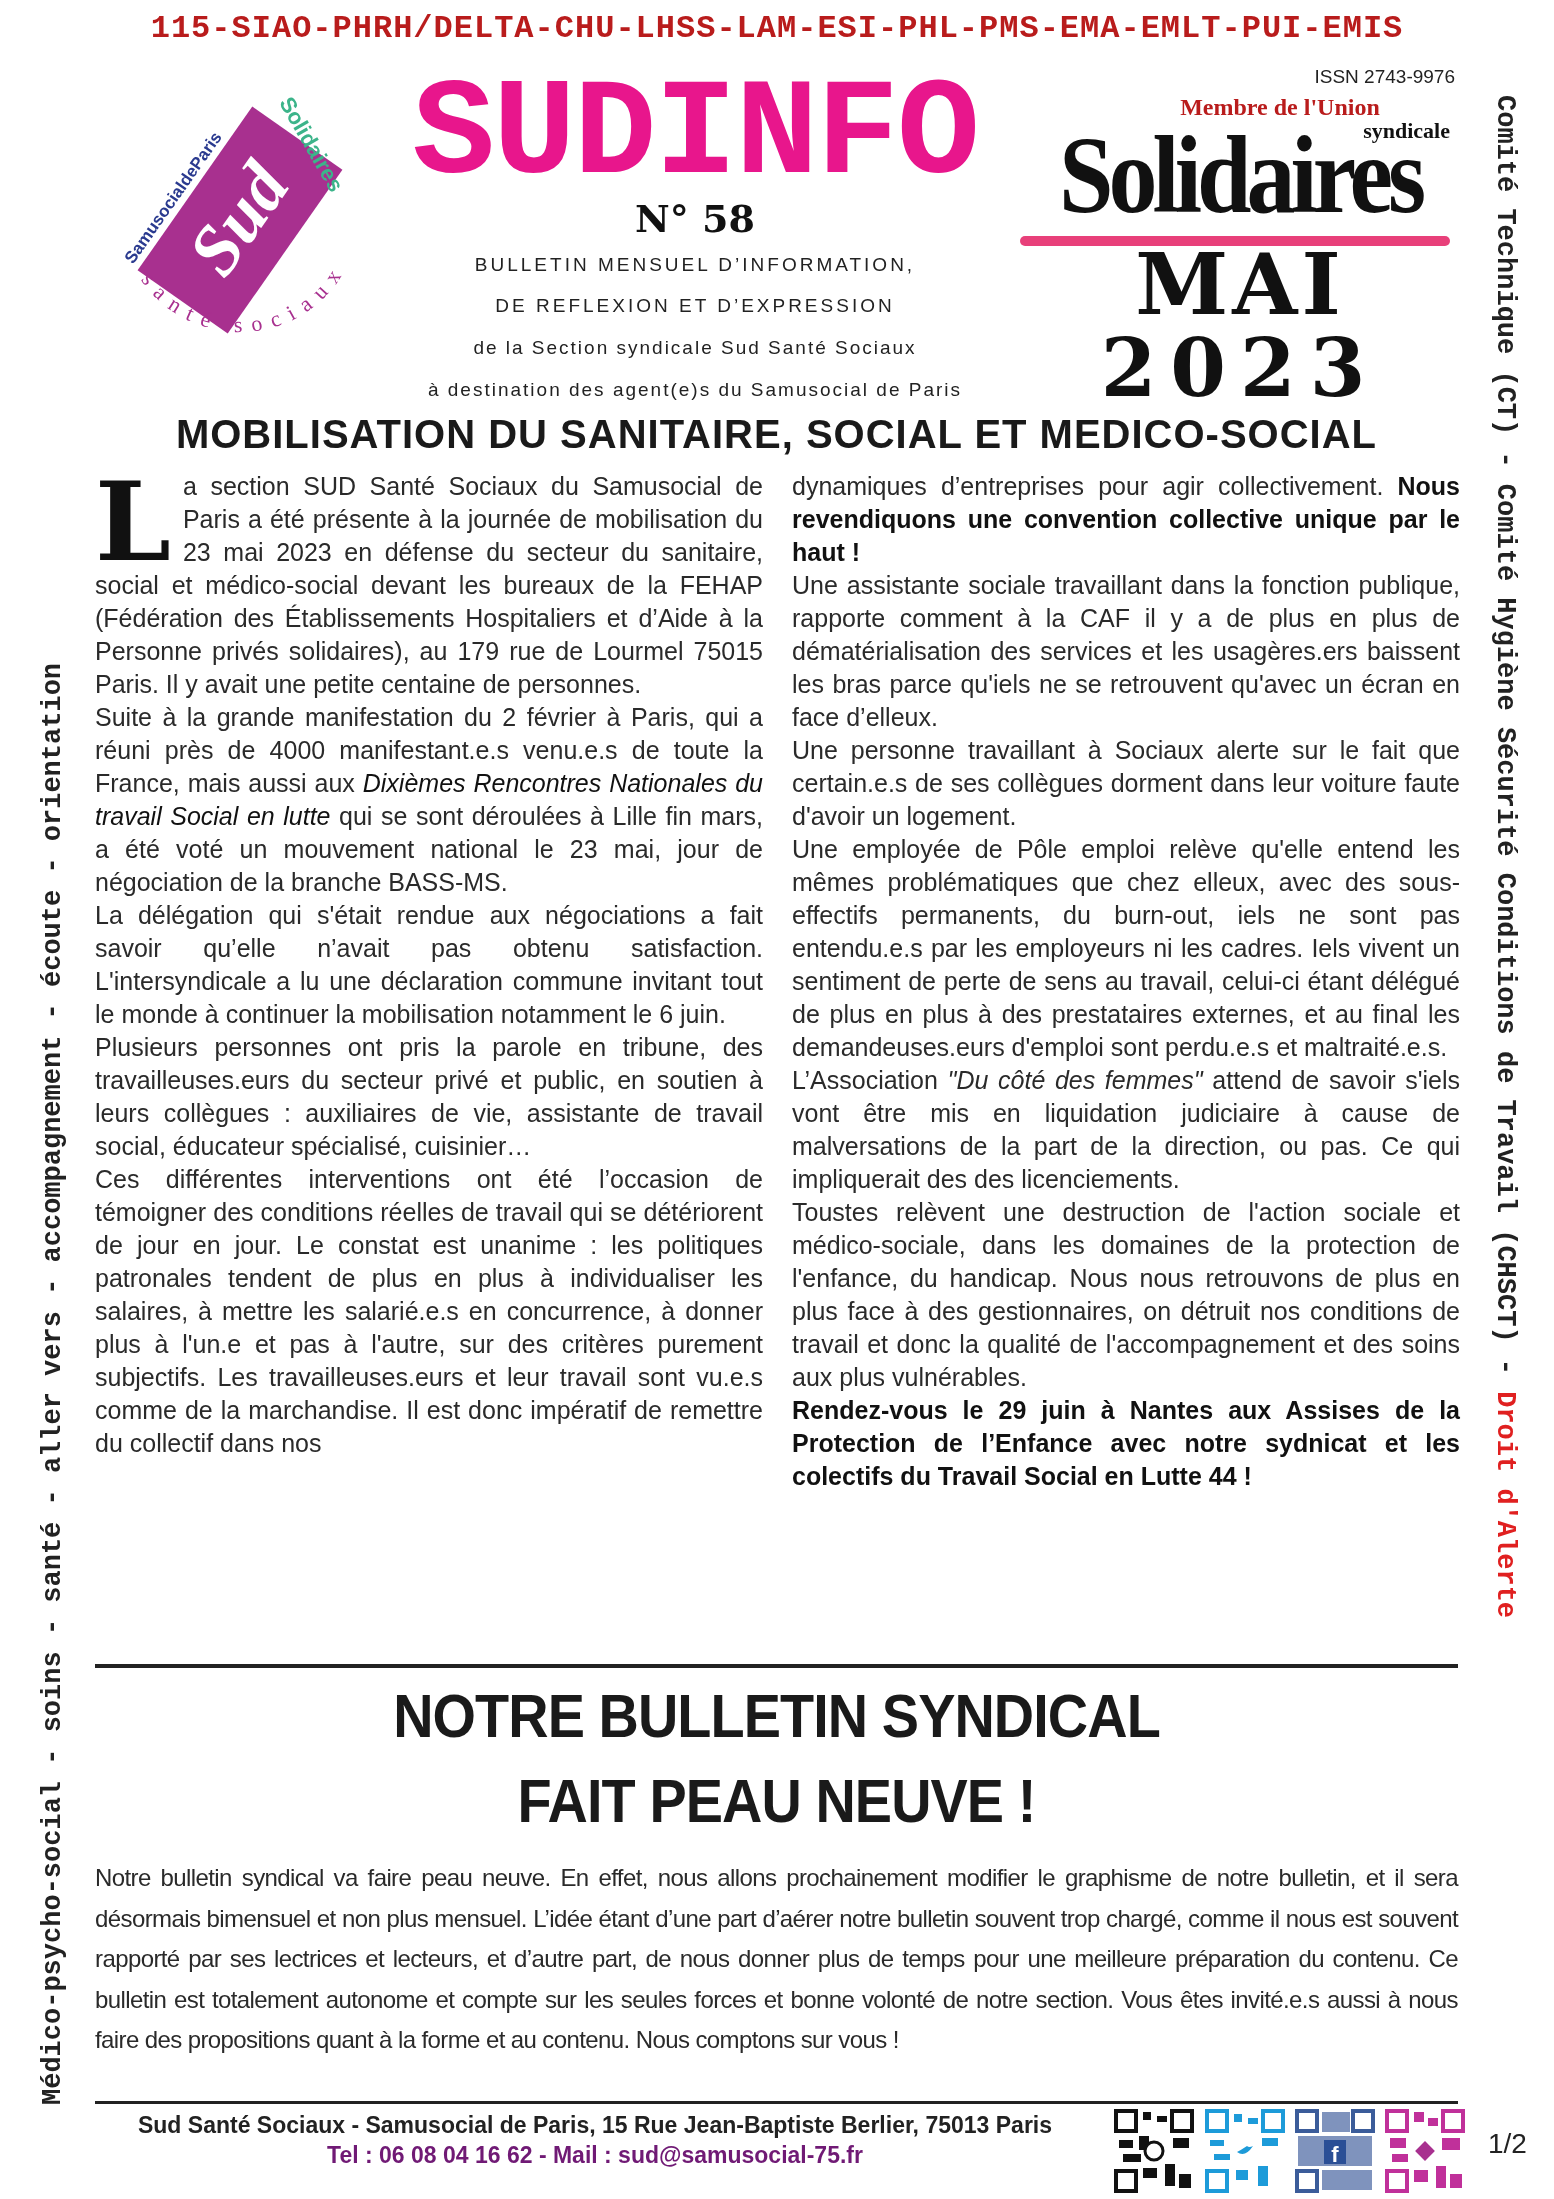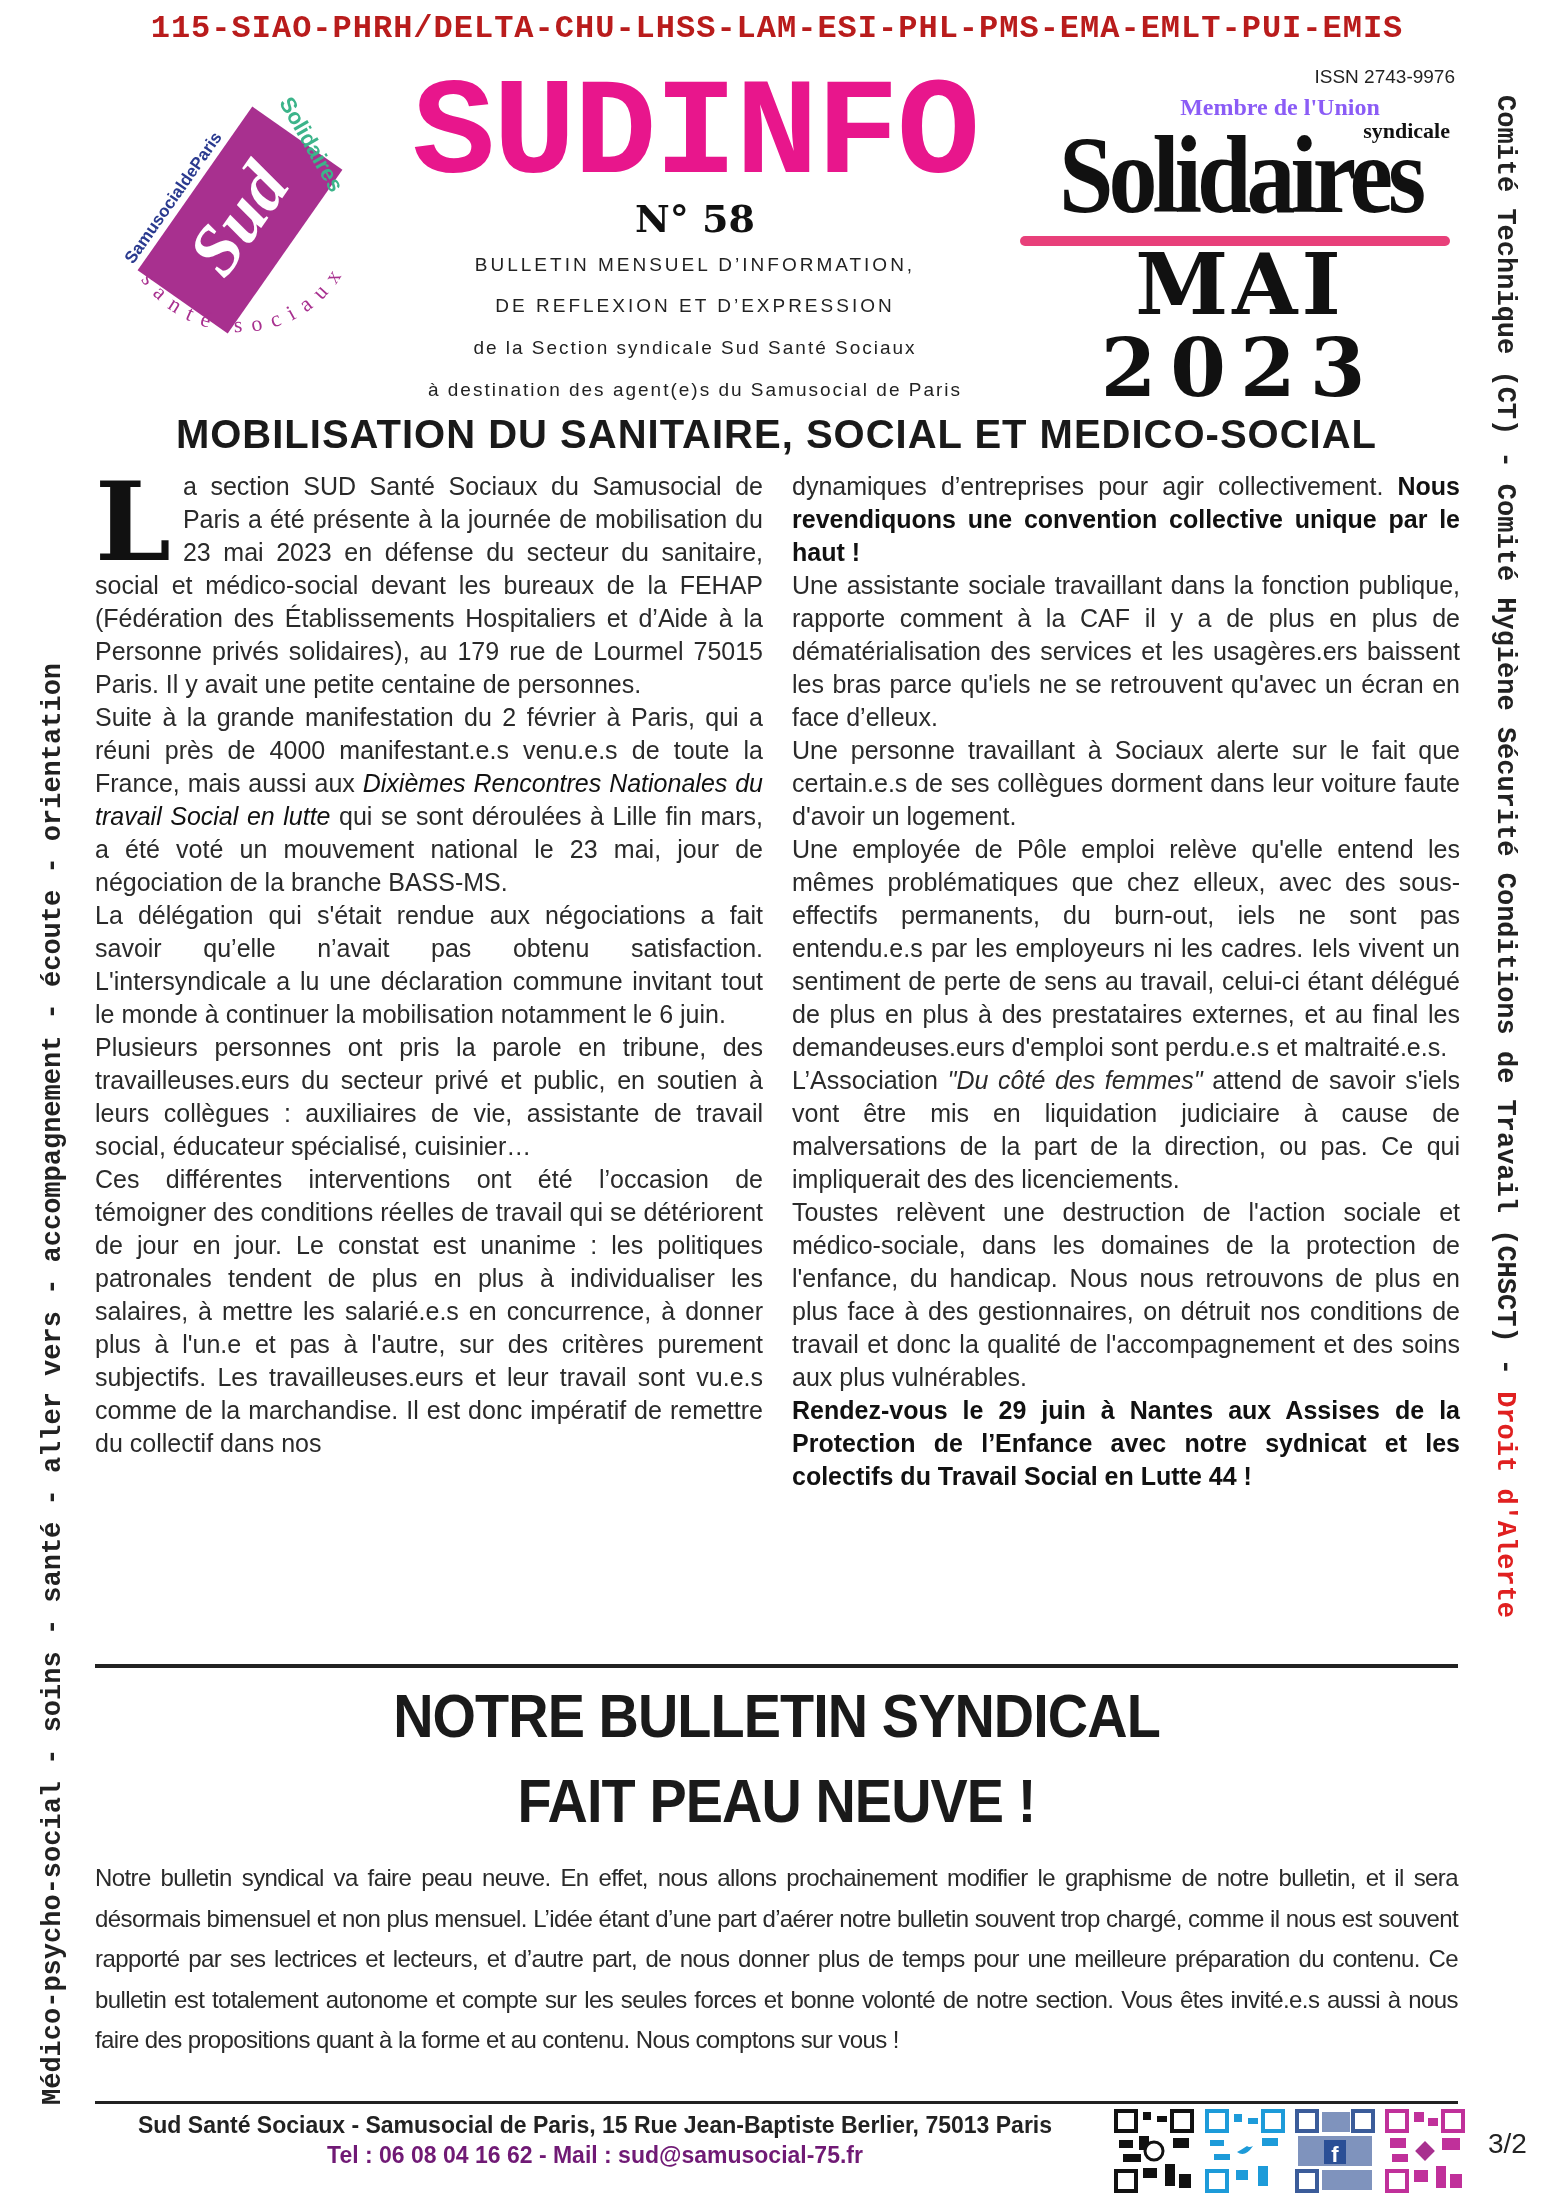--- a/index.html
+++ b/index.html
@@ -12,21 +12,21 @@
   #right-vertical{left:1520px;top:95px;transform-origin:0 0;transform:rotate(90deg);}
   #right-vertical .red{color:#e02020;}
   
   #logo{left:100px;top:90px;width:280px;height:280px;}
   
   #masthead-title{left:395px;top:70px;width:600px;text-align:center;font-family:"Liberation Mono",monospace;font-weight:bold;font-size:138px;line-height:130px;color:#e8168c;letter-spacing:-2px;}
   #issue-number{left:395px;top:196px;width:600px;text-align:center;font-family:"DejaVu Serif",serif;font-weight:bold;font-size:38px;color:#111;}
   .subtitle{left:395px;width:600px;text-align:center;font-size:19px;letter-spacing:2px;color:#222;}
   .subtitle.b{font-weight:normal;letter-spacing:3px;}
   #issn{left:1270px;top:66px;width:185px;text-align:right;font-size:19px;color:#222;}
-  #member-line1{left:1150px;top:94px;width:260px;text-align:center;font-family:"Liberation Serif",serif;font-weight:bold;font-size:24px;color:#8b5cf6;}
+  #member-line1{left:1150px;top:94px;width:260px;text-align:center;font-family:"Liberation Serif",serif;font-weight:bold;font-size:24px;color:#b91c1c;}
   #member-line2{left:1290px;top:118px;width:160px;text-align:right;font-family:"Liberation Serif",serif;font-weight:bold;font-size:22px;color:#111;}
   #solidaires-word{left:1020px;top:125px;width:440px;text-align:center;font-family:"Liberation Serif",serif;font-weight:bold;font-size:98px;line-height:100px;letter-spacing:-5px;color:#111;transform:scaleY(1.12);}
   #solidaires-underline{left:1020px;top:236px;width:430px;height:10px;background:#e8407a;border-radius:6px;}
   #month{left:1020px;top:240px;width:440px;text-align:center;font-family:"DejaVu Serif",serif;font-weight:bold;font-size:84px;line-height:90px;color:#111;letter-spacing:4px;}
   #year{left:1020px;top:325px;width:440px;text-align:center;font-family:"DejaVu Serif",serif;font-weight:bold;font-size:80px;line-height:86px;color:#111;letter-spacing:14px;}
   #headline{left:95px;top:412px;width:1363px;text-align:center;font-size:40px;font-weight:bold;letter-spacing:1px;color:#1a1a1a;}
   .col{top:470px;width:668px;font-size:25px;line-height:33px;text-align:justify;color:#2a2a2a;}
   #col-left{left:95px;}
   #col-right{left:792px;}
   .col p{margin:0;}
@@ -184,13 +184,13 @@
         <rect x="6" y="30" width="16" height="10"></rect>
         <rect x="58" y="30" width="18" height="12"></rect>
         <rect x="30" y="62" width="14" height="12"></rect>
         <rect x="52" y="58" width="10" height="22"></rect>
         <rect x="66" y="66" width="12" height="14"></rect>
         <rect x="8" y="46" width="16" height="8"></rect>
       </g>
     <rect x="34" y="36" width="14" height="14" fill="#a8308f" transform="rotate(45 41 43)"></rect>
   </svg>
 </div>
-<div id="page-number" class="abs">3/2</div>
+<div id="page-number" class="abs">1/2</div>
 
 </body></html>

